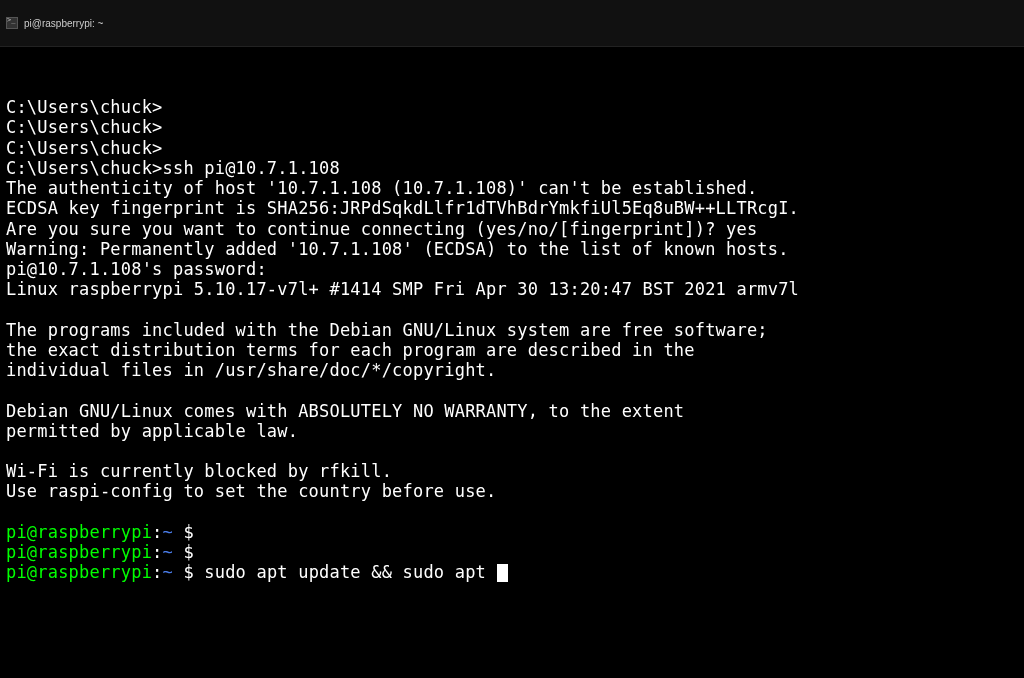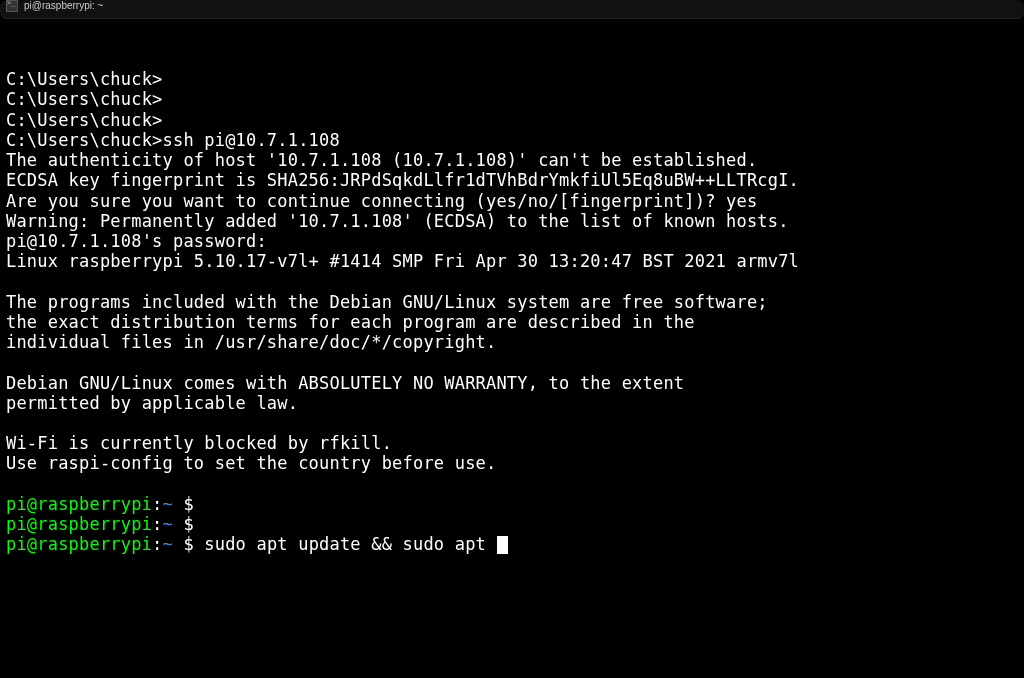--- a/index.html
+++ b/index.html
@@ -9,26 +9,25 @@
     height: 678px;
     background: #000;
     overflow: hidden;
     font-family: "Consolas", "DejaVu Sans Mono", monospace;
   }
   .titlebar {
     height: 18px;
     background: #111;
     border-bottom: 1px solid #222;
     display: flex;
-    align-items: flex-start;
-    padding: 0 6px;
+    align-items: center;
+    padding: 14px 6px;
     font-size: 10px;
     color: #ccc;
     font-family: "Segoe UI", sans-serif;
-    border-radius: 7px;
   }
   .titlebar .icon {
     width: 10px;
     height: 10px;
     margin-right: 6px;
     display: inline-block;
     background: #333;
     border: 1px solid #555;
     position: relative;
   }

